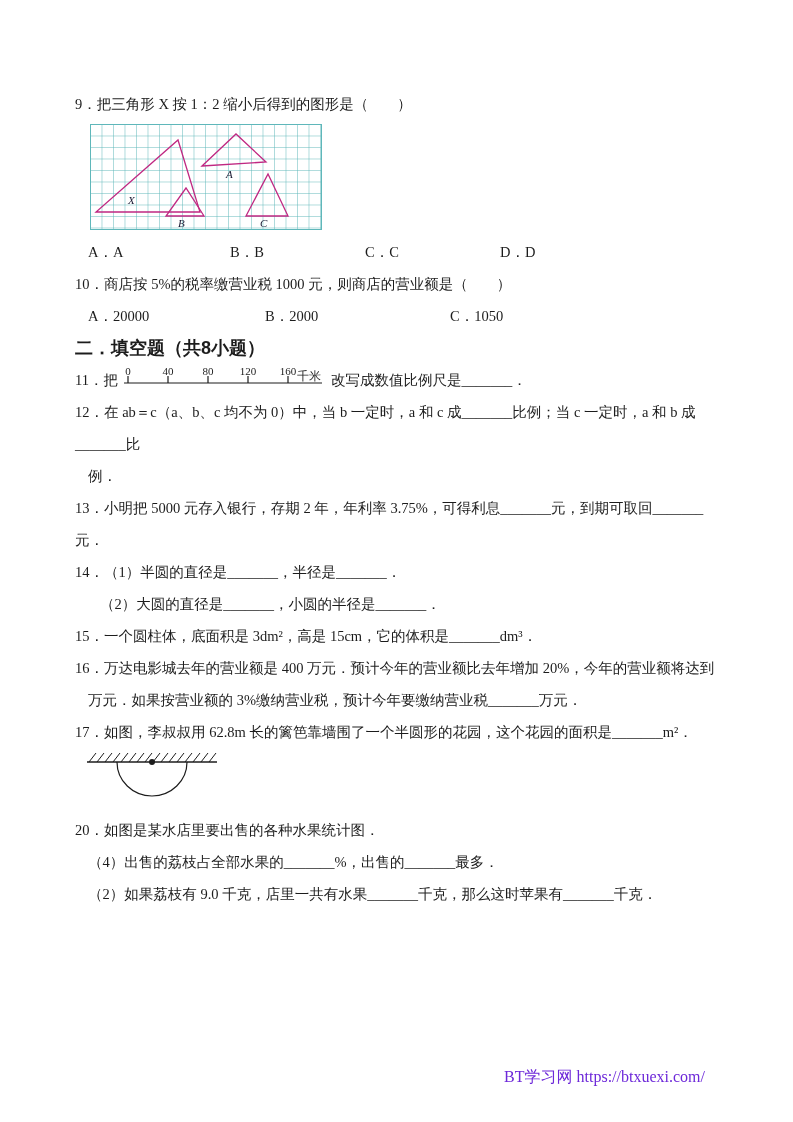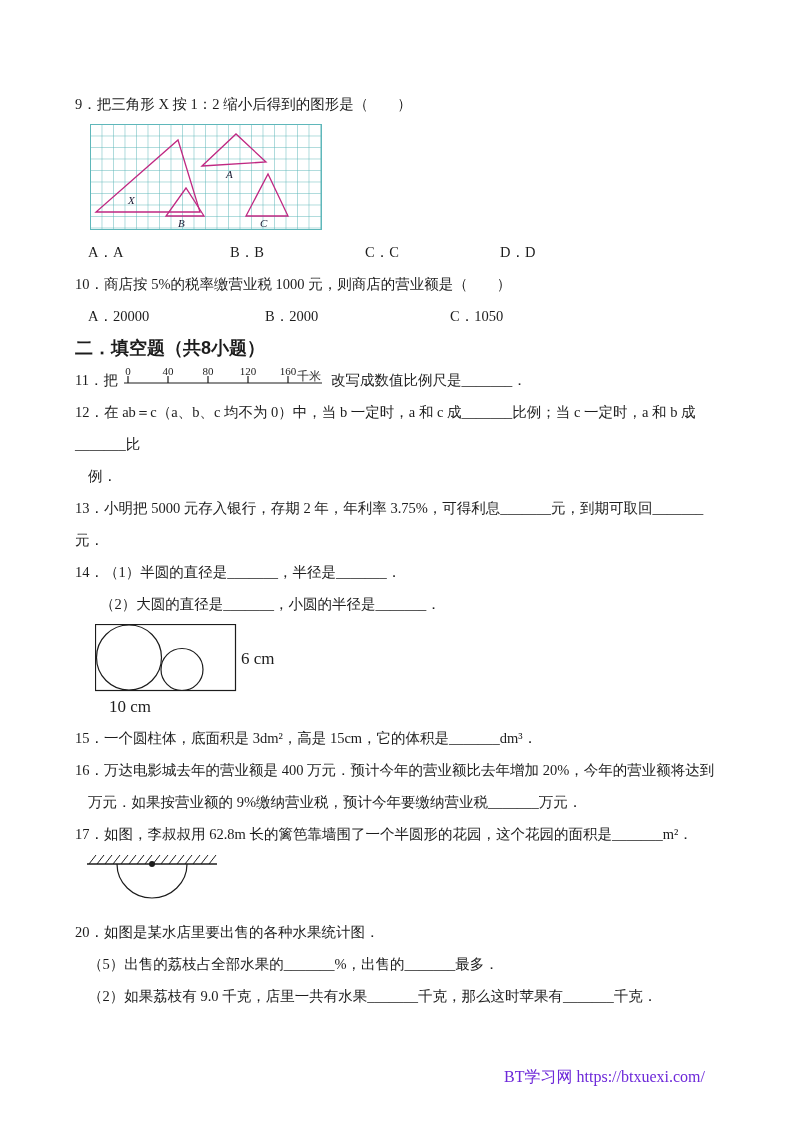--- a/index.html
+++ b/index.html
@@ -97,49 +97,40 @@
 
   <p class="q">13．小明把 5000 元存入银行，存期 2 年，年利率 3.75%，可得利息_______元，到期可取回_______元．</p>
 
   <p class="q">14．（1）半圆的直径是_______，半径是_______．</p>
 
 
   <p class="q">
       <span class="indent3">（2）大圆的直径是_______，小圆的半径是_______．</span>
     </p>
 
-  <figure class="fig-circ2">
-    <svg width="190" height="96" viewBox="0 0 190 96">
-      <rect x="0.5" y="0.5" width="140" height="66" fill="none" stroke="#1c1c1c" stroke-width="1.2"></rect>
-      <circle cx="34" cy="33.5" r="32.5" fill="none" stroke="#1c1c1c" stroke-width="1.2"></circle>
-      <circle cx="87" cy="45.5" r="21" fill="none" stroke="#1c1c1c" stroke-width="1.2"></circle>
-      <text x="146" y="40" font-size="17" fill="#1c1c1c" class="fig-label">6 cm</text>
-      <text x="14" y="88" font-size="17" fill="#1c1c1c" class="fig-label">10 cm</text>
-    </svg>
-  </figure>
 
   <p class="q">15．一个圆柱体，底面积是 3dm²，高是 15cm，它的体积是_______dm³．</p>
 
   <p class="q">
     <span>16．万达电影城去年的营业额是 400 万元．预计今年的营业额比去年增加 20%，今年的营业额将达到</span>
-    <span class="indent2">万元．如果按营业额的 9%缴纳营业税，预计今年要缴纳营业税_______万元．</span>
+    <span class="indent2">万元．如果按营业额的 3%缴纳营业税，预计今年要缴纳营业税_______万元．</span>
   </p>
 
   <p class="q">17．如图，李叔叔用 62.8m 长的篱笆靠墙围了一个半圆形的花园，这个花园的面积是_______m²．</p>
 
   <figure class="fig-wall">
     <svg width="140" height="62" viewBox="0 0 140 62">
       <path d="M4 12 L11 3 M12 12 L19 3 M20 12 L27 3 M28 12 L35 3 M36 12 L43 3 M44 12 L51 3 M52 12 L59 3 M60 12 L67 3 M68 12 L75 3 M76 12 L83 3 M84 12 L91 3 M92 12 L99 3 M100 12 L107 3 M108 12 L115 3 M116 12 L123 3 M124 12 L131 3" stroke="#1c1c1c" stroke-width="1" fill="none"></path>
       <line x1="2" y1="12" x2="132" y2="12" stroke="#1c1c1c" stroke-width="1.4"></line>
       <circle cx="67" cy="12" r="3" fill="#1c1c1c"></circle>
       <path d="M 32 12 A 35 34 0 0 0 102 12" fill="none" stroke="#1c1c1c" stroke-width="1.2"></path>
     </svg>
   </figure>
 
   <p class="q">
     <span>20．如图是某水店里要出售的各种水果统计图．</span>
-    <span class="indent2">（5）出售的荔枝占全部水果的_______%，出售的_______最多．</span>
+    <span class="indent2">（4）出售的荔枝占全部水果的_______%，出售的_______最多．</span>
     <span class="indent2">（2）如果荔枝有 9.0 千克，店里一共有水果_______千克，那么这时苹果有_______千克．</span>
   </p>
 
 </div>
 
 <div class="footer">BT学习网 https://btxuexi.com/</div>
 
 </body></html>

